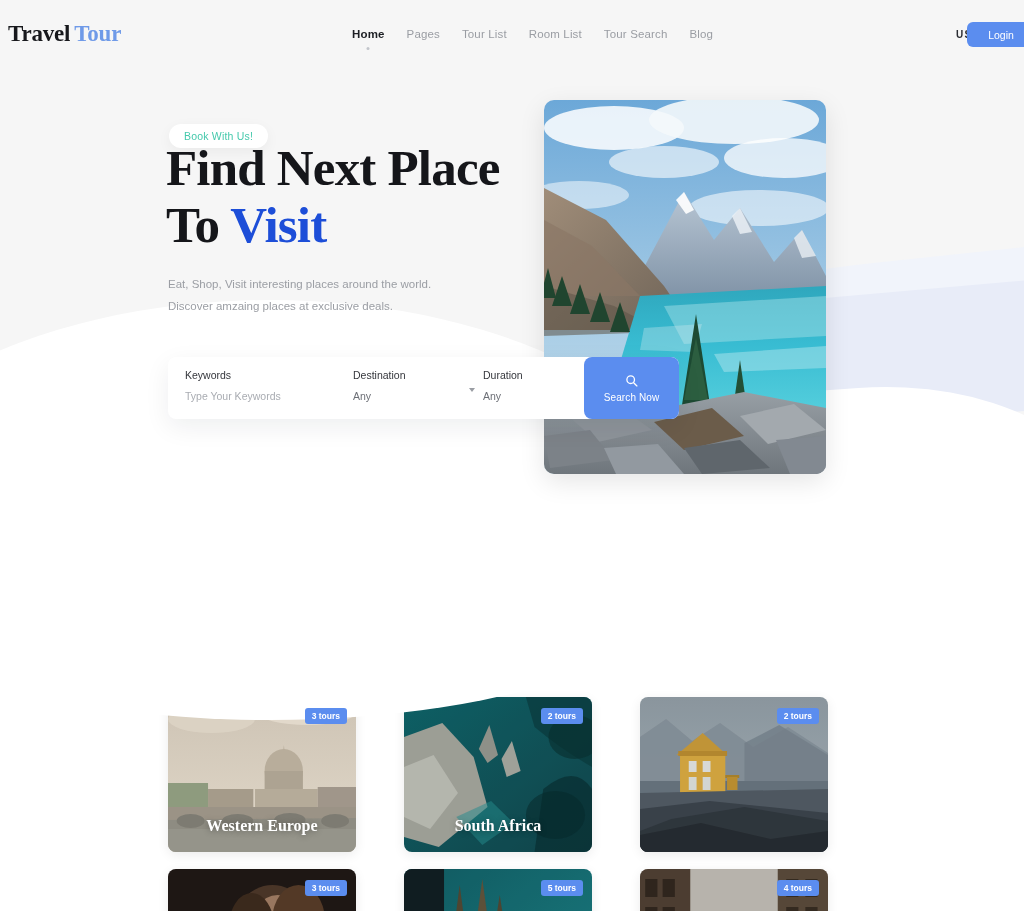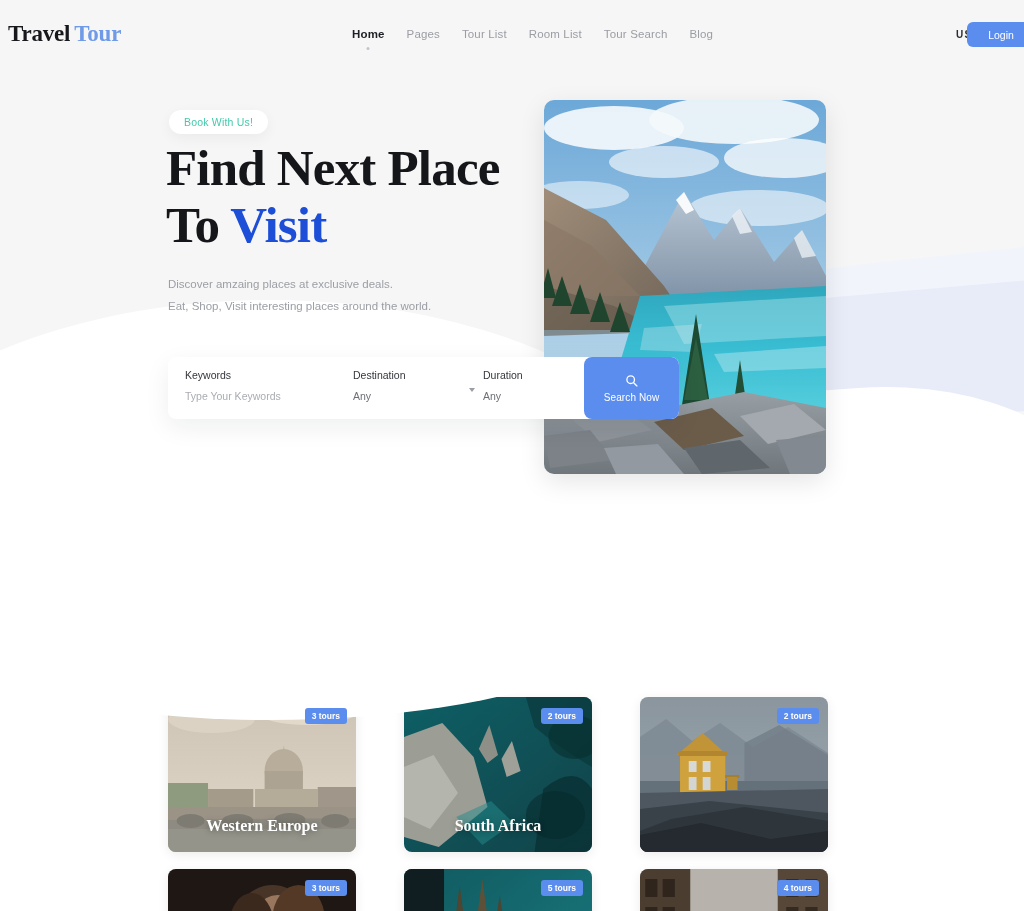--- a/index.html
+++ b/index.html
@@ -88,21 +88,21 @@
     background: #5b8def; color: #fff;
     border-radius: 6px; border: none;
     font-size: 10.5px; font-family: "Liberation Sans", sans-serif;
     display: flex; align-items: center; justify-content: center; cursor: pointer;
   }
 
   
   .hero { position: absolute; left: 0; top: 0; width: 1024px; height: 500px; z-index: 10; }
 
   .badge-pill {
-    position: absolute; left: 169px; top: 110px;
+    position: absolute; left: 169px; top: 124px;
     background: #ffffff; border-radius: 20px;
     padding: 6px 15px; font-size: 10.5px; color: #45c9ac;
     box-shadow: 0 4px 14px rgba(0,0,0,0.05);
     letter-spacing: 0.2px; white-space: nowrap;
   }
 
   .hero-title {
     position: absolute; left: 166px; top: 140px;
     font-family: "Liberation Serif", serif;
     font-size: 51px; font-weight: 700; line-height: 57px;
@@ -233,22 +233,22 @@
   <div class="hero">
 
     <div class="badge-pill">Book With Us!</div>
 
     <div class="hero-title">
       <div>Find Next Place</div>
       <div><span>To </span><span class="accent">Visit</span></div>
     </div>
 
     <div class="hero-sub">
+      <div>Eat, Shop, Visit interesting places around the world.</div>
       <div>Discover amzaing places at exclusive deals.</div>
-      <div>Eat, Shop, Visit interesting places around the world.</div>
     </div>
 
     <div class="hero-img">
       <svg viewBox="0 0 282 374" preserveAspectRatio="none">
         <defs>
           <linearGradient id="sky" x1="0" y1="0" x2="0" y2="1">
             <stop offset="0%" stop-color="#6ca8d8"></stop>
               <stop offset="60%" stop-color="#a8cde6"></stop>
               <stop offset="100%" stop-color="#cde3ee"></stop>
           </linearGradient>

